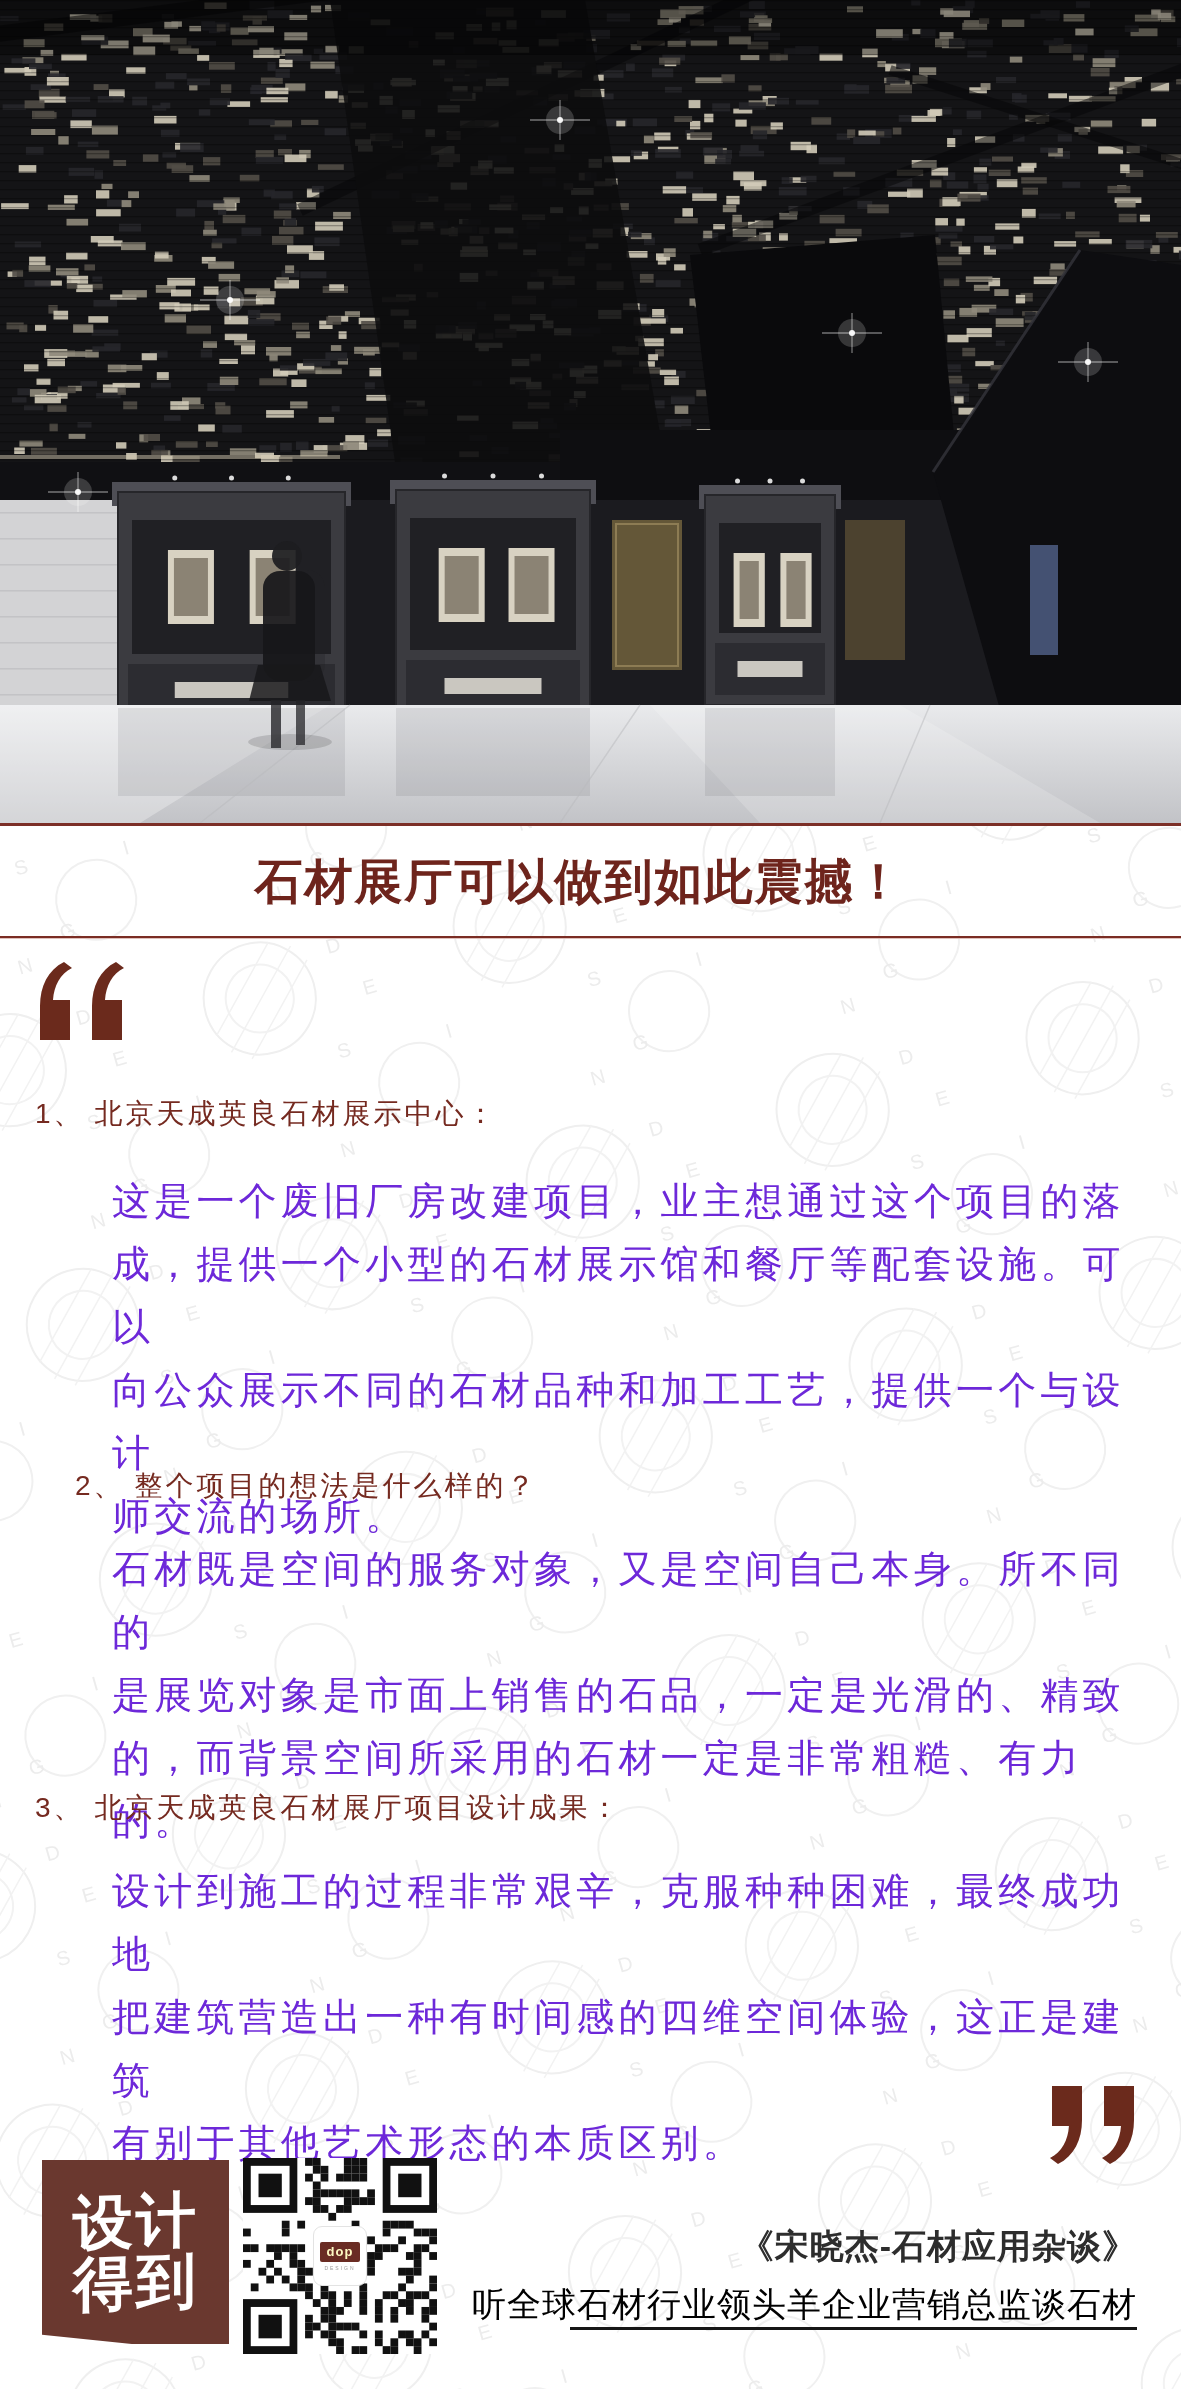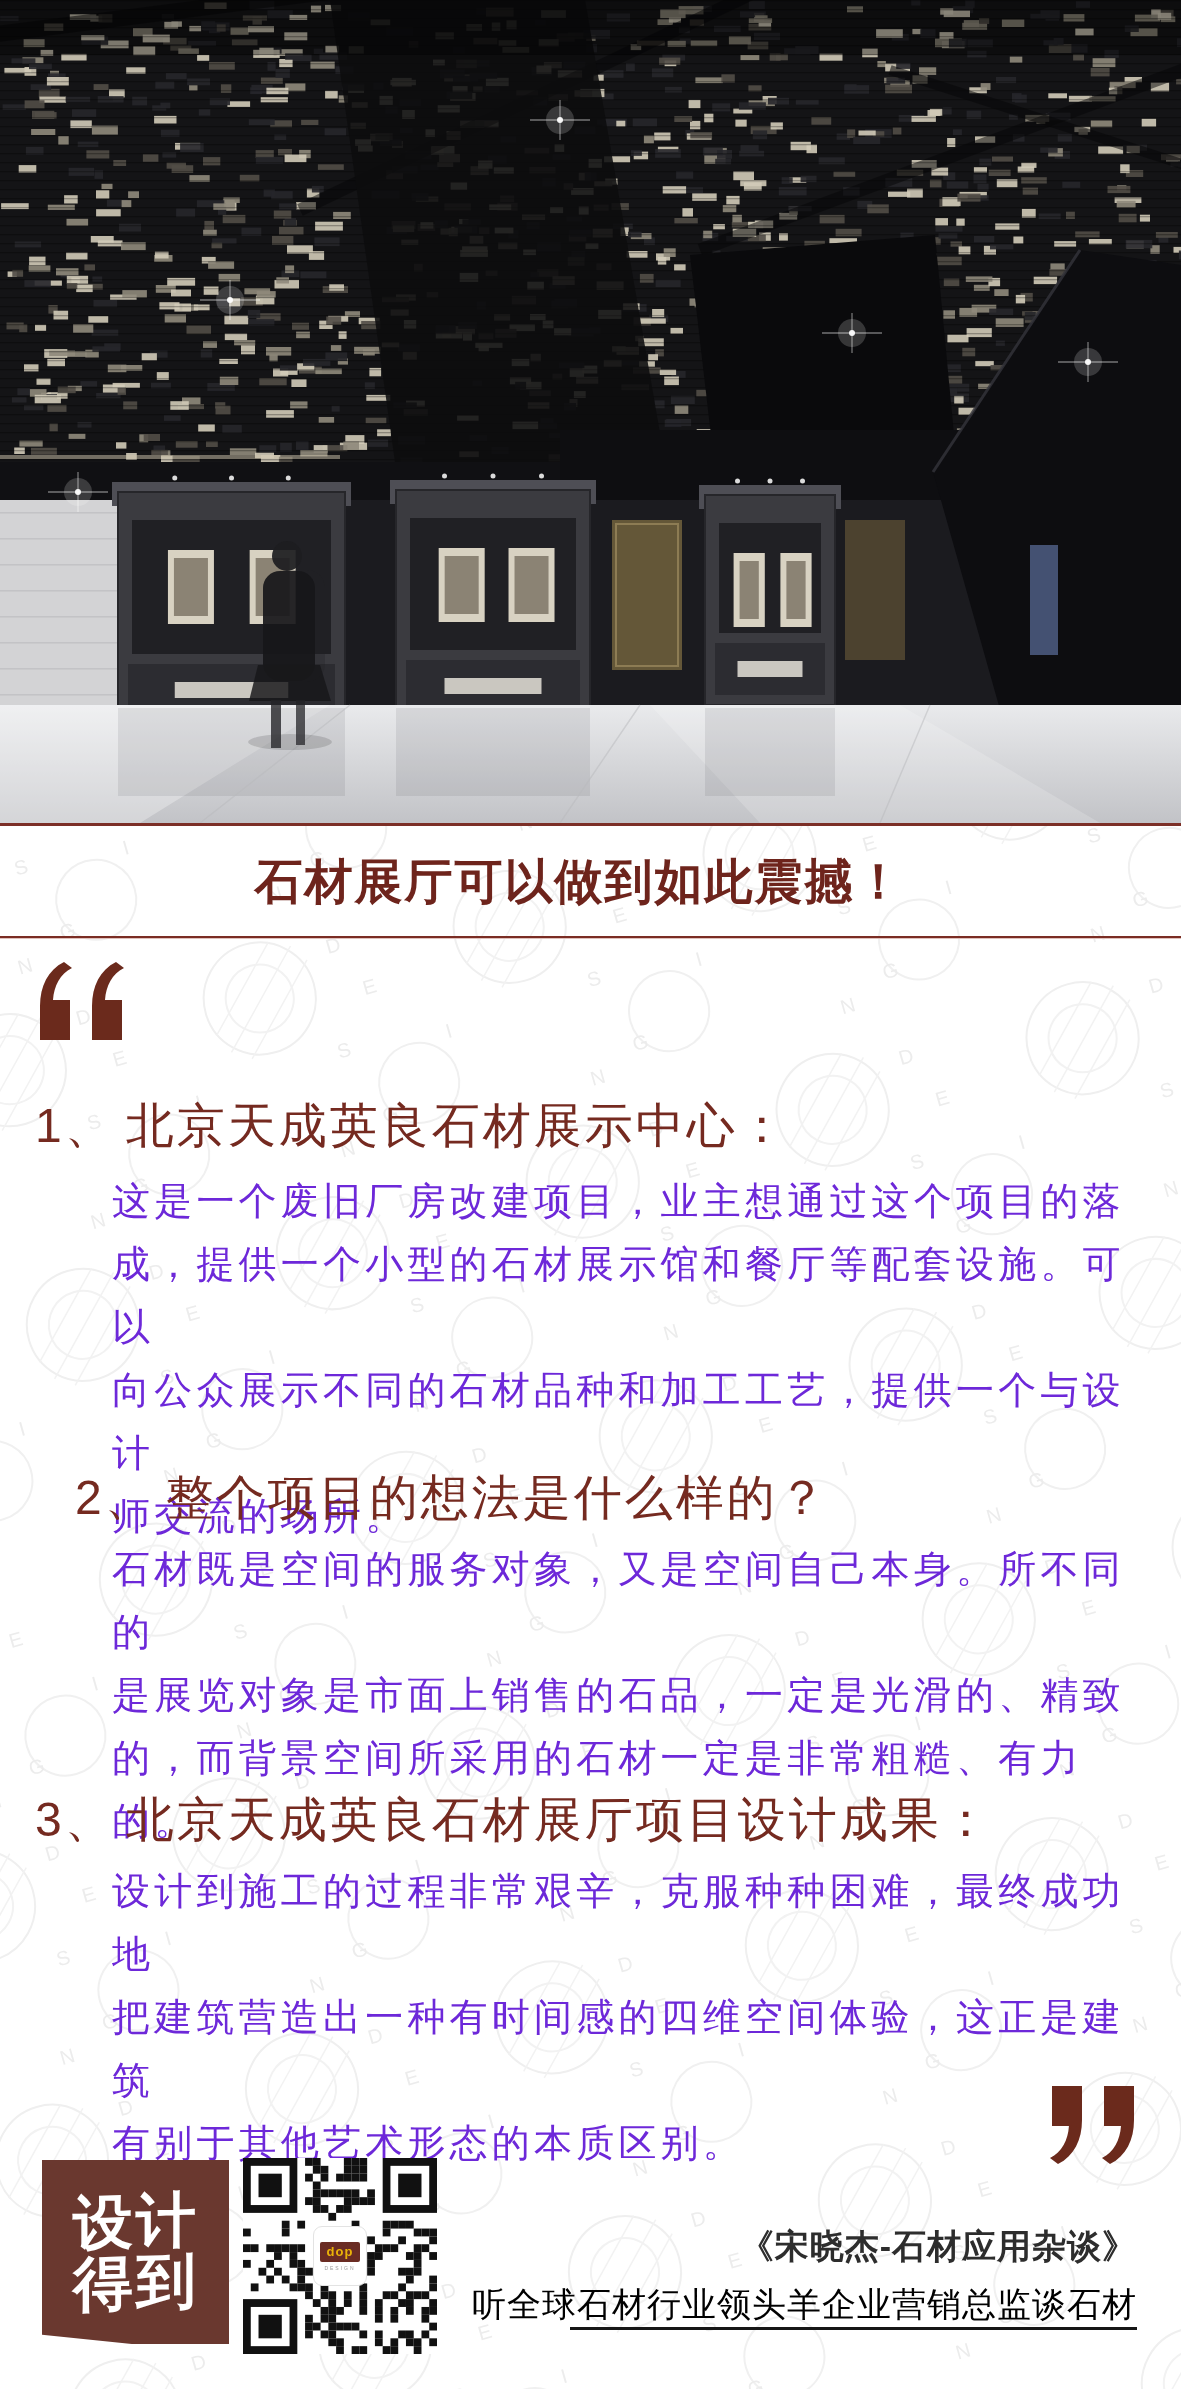--- a/index.html
+++ b/index.html
@@ -13,39 +13,39 @@
   .article-title{position:absolute;left:0;top:856px;width:1159px;text-align:center;
         font-size:48px;font-weight:bold;color:#6e241c;letter-spacing:2px;z-index:3;line-height:1.1;}
   .sep-title{position:absolute;left:0;top:936px;width:1181px;height:2px;background:#7a2d24;
         border-bottom:1px solid #e0c0bb;z-index:3;}
   
   .quote{position:absolute;z-index:3;}
   .quote-open{left:40px;top:962px;}
   .quote-close{left:1040px;top:2086px;}
   
   .sec-heading{position:absolute;left:0;width:1087px;padding-left:35px;box-sizing:border-box;
-        font-size:48px;color:#752a20;letter-spacing:3px;z-index:3;line-height:1.15;white-space:nowrap;}
+        font-size:28px;color:#752a20;letter-spacing:3px;z-index:3;line-height:1.15;white-space:nowrap;}
   .sec-num{display:inline-block;margin-right:10px;}
   .sec-body{position:absolute;left:112px;width:1040px;font-size:38px;line-height:63px;
         letter-spacing:4.2px;color:#6d28d9;white-space:pre-line;z-index:3;}
   .h1{top:1098px;} .b1{top:1170px;}
   .h2{top:1470px;margin-left:40px;} .b2{top:1538px;}
   .h3{top:1792px;} .b3{top:1860px;}
   
   .brand-logo{position:absolute;left:42px;top:2160px;width:187px;height:184px;background:#6a382f;
         display:flex;flex-direction:column;align-items:center;justify-content:center;z-index:3;
         clip-path:polygon(0 0,100% 0,100% 100%,48% 100%,0 95%);}
   .brand-logo .ltxt{color:#ffffff;font-weight:bold;font-size:60px;line-height:61px;letter-spacing:3px;
         transform:rotate(-2deg) skewX(-2deg);}
   .qr{position:absolute;left:243px;top:2158px;width:194px;height:196px;z-index:3;background:#ffffff;}
   .qr svg{display:block;}
   .qr-badge{position:absolute;left:50%;top:50%;transform:translate(-50%,-50%);width:52px;height:58px;
         background:#ffffff;border:1px solid #e3e3e3;border-radius:9px;display:flex;flex-direction:column;
         align-items:center;justify-content:center;gap:3px;}
-  .qr-badge .dop{background:#6a2c24;color:#eab308;font-weight:bold;font-size:13px;line-height:20px;
+  .qr-badge .dop{background:#6a2c24;color:#fef9c3;font-weight:bold;font-size:13px;line-height:20px;
         width:40px;text-align:center;border-radius:2px;letter-spacing:1px;}
   .qr-badge .dsg{font-size:5px;color:#9a9a9a;letter-spacing:2px;}
   .series-title{position:absolute;right:44px;top:2224px;font-size:34px;font-weight:bold;color:#2d2d2d;
         letter-spacing:1px;z-index:3;white-space:nowrap;}
   .series-sub{position:absolute;right:44px;top:2282px;font-size:34px;color:#000000;letter-spacing:1px;
         z-index:3;white-space:nowrap;}
   .footer-line{position:absolute;left:570px;top:2327px;width:567px;height:3px;background:#161616;z-index:3;}
   
   .watermark{position:absolute;left:0;top:826px;width:1181px;height:1563px;z-index:1;pointer-events:none;}
 </style>

